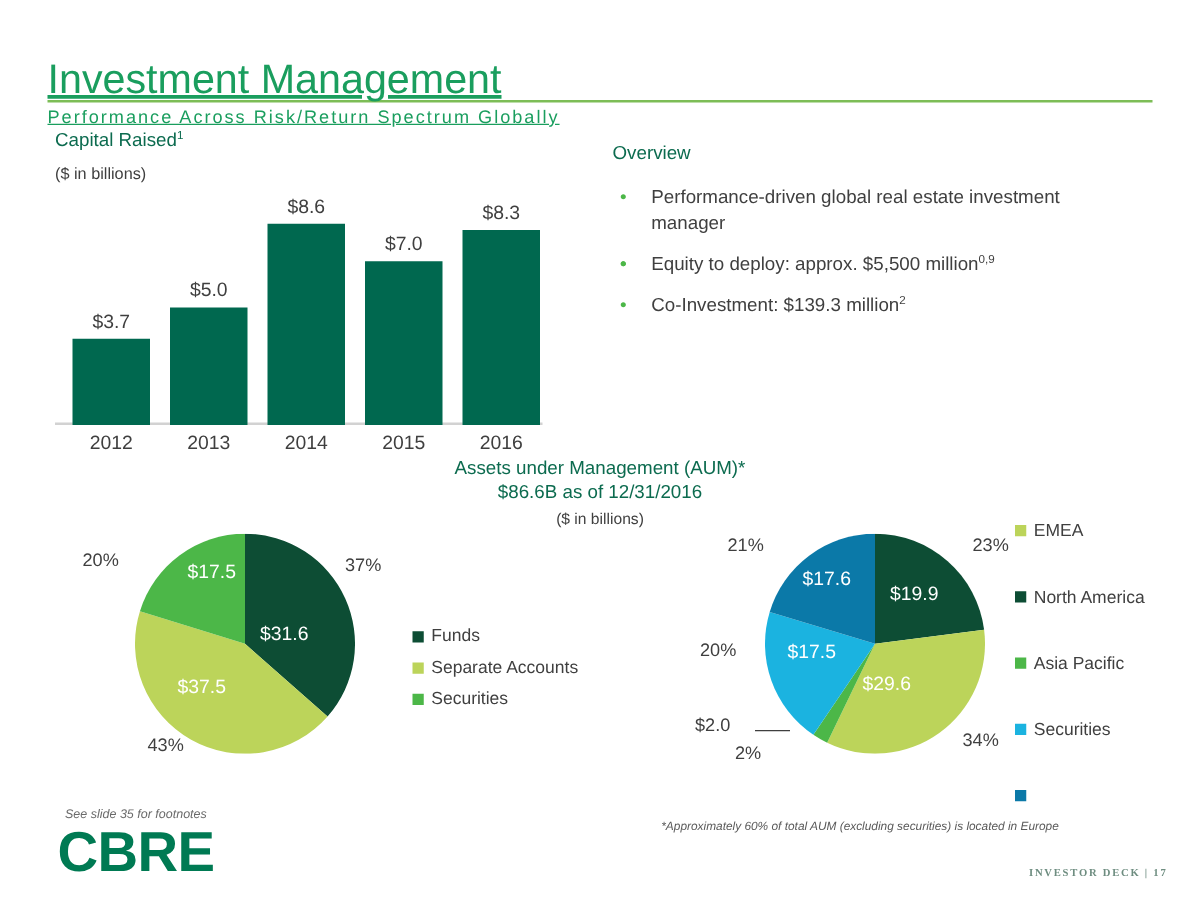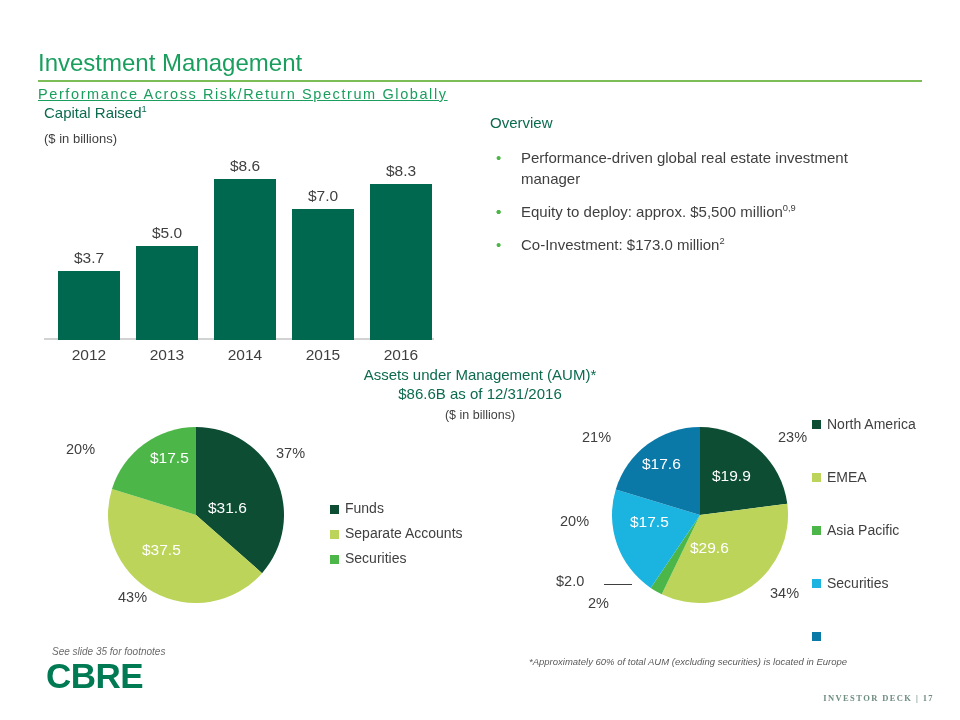--- a/index.html
+++ b/index.html
@@ -10,25 +10,26 @@
     width: 960px; height: 720px;
     position: relative;
     overflow: hidden;
     font-family: "Liberation Sans", sans-serif;
     color: #3f3f3f;
   }
 
   
   #header { position: absolute; left: 38px; top: 48px; width: 884px; }
   #slide-title {
-    font-size: 24px;
+    font-size: 33px;
     color: #1a9e5e;
     font-weight: 400;
     line-height: 30px;
     letter-spacing: 0px;
+    text-decoration: underline;
   }
   #title-rule {
     margin-top: 2px;
     height: 2px;
     background: #7dbd57;
     width: 884px;
   }
   #slide-subtitle {
     margin-top: 4px;
     font-size: 14.5px;
@@ -173,21 +174,21 @@
   #footnote-left {
     position: absolute;
     left: 52px; top: 646px;
     font-size: 10px;
     font-style: italic;
     color: #6a6a6a;
   }
   #cbre-logo {
     position: absolute;
     left: 46px; top: 656px;
-    font-size: 35px;
+    font-size: 45px;
     font-weight: bold;
     color: #007a53;
     letter-spacing: -0.5px;
     font-family: "Liberation Sans", sans-serif;
   }
   #footnote-right {
     position: absolute;
     left: 529px; top: 655px;
     width: 330px;
     font-size: 9.5px;
@@ -251,21 +252,21 @@
       <div class="bar-xlabel" style="left: 314px;">2016</div>
     </div>
 </div>
 
 <div id="overview">
   <div id="ov-title" class="sec-head">Overview</div>
   <div id="overview-list">
       <div class="ov-item"><span class="ov-bullet">•</span><span>Performance-driven global real estate investment manager</span></div>
       <div class="ov-item"><span class="ov-bullet">•</span></div>
       <div class="ov-item"><span class="ov-bullet">•</span><span>Equity to deploy: approx. $5,500 million</span><sup>0,9</sup></div>
-      <div class="ov-item"><span class="ov-bullet">•</span><span>Co-Investment: $173.0 million</span><sup>2</sup></div>
+      <div class="ov-item"><span class="ov-bullet">•</span><span>Co-Investment: $139.3 million</span><sup>2</sup></div>
     </div>
 </div>
 
 <div id="aum-head">
   <div class="aum-line">Assets under Management (AUM)*</div>
   <div class="aum-line">$86.6B as of 12/31/2016</div>
   <div id="aum-units">($ in billions)</div>
 </div>
 
 <div class="pie-wrap" id="pie-left" style="left:108px; top:427px; width:176px; height:176px;">
@@ -312,26 +313,26 @@
       <span class="legend-swatch" style="background: rgb(188, 212, 90);"></span>
       <span>Separate Accounts</span>
     </div>
     <div class="legend-row">
       <span class="legend-swatch" style="background: rgb(76, 183, 72);"></span>
       <span>Securities</span>
     </div>
   </div>
 <div class="legend" id="legend-right">
     <div class="legend-row">
+      <span class="legend-swatch" style="background: rgb(188, 212, 90);"></span>
+      <span>EMEA</span>
+    </div>
+    <div class="legend-row">
       <span class="legend-swatch" style="background: rgb(13, 77, 52);"></span>
       <span>North America</span>
-    </div>
-    <div class="legend-row">
-      <span class="legend-swatch" style="background: rgb(188, 212, 90);"></span>
-      <span>EMEA</span>
     </div>
     <div class="legend-row">
       <span class="legend-swatch" style="background: rgb(76, 183, 72);"></span>
       <span>Asia Pacific</span>
     </div>
     <div class="legend-row">
       <span class="legend-swatch" style="background: rgb(27, 179, 224);"></span>
       <span>Securities</span>
     </div>
     <div class="legend-row">

